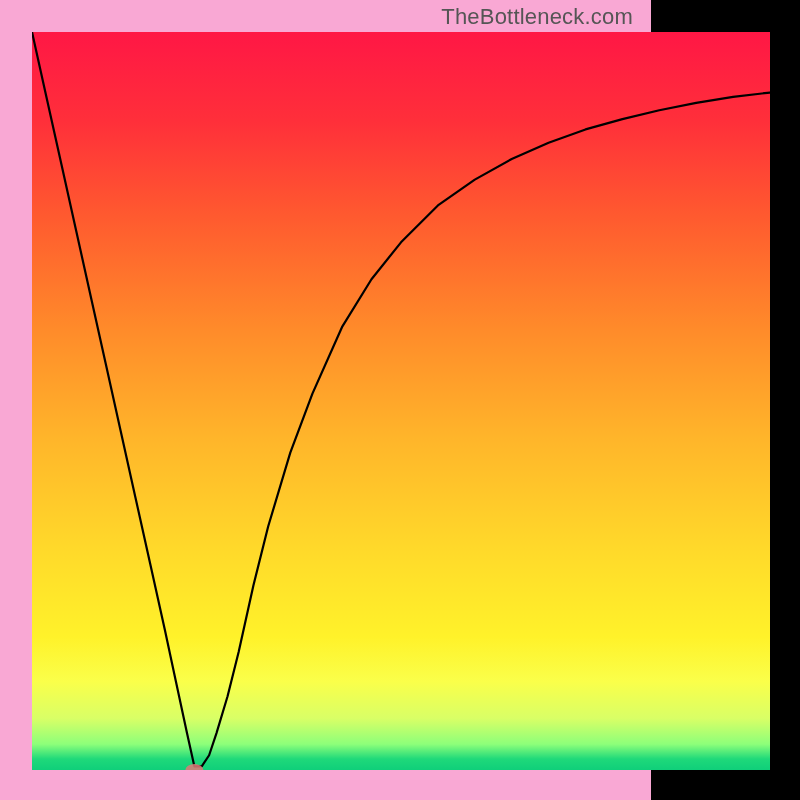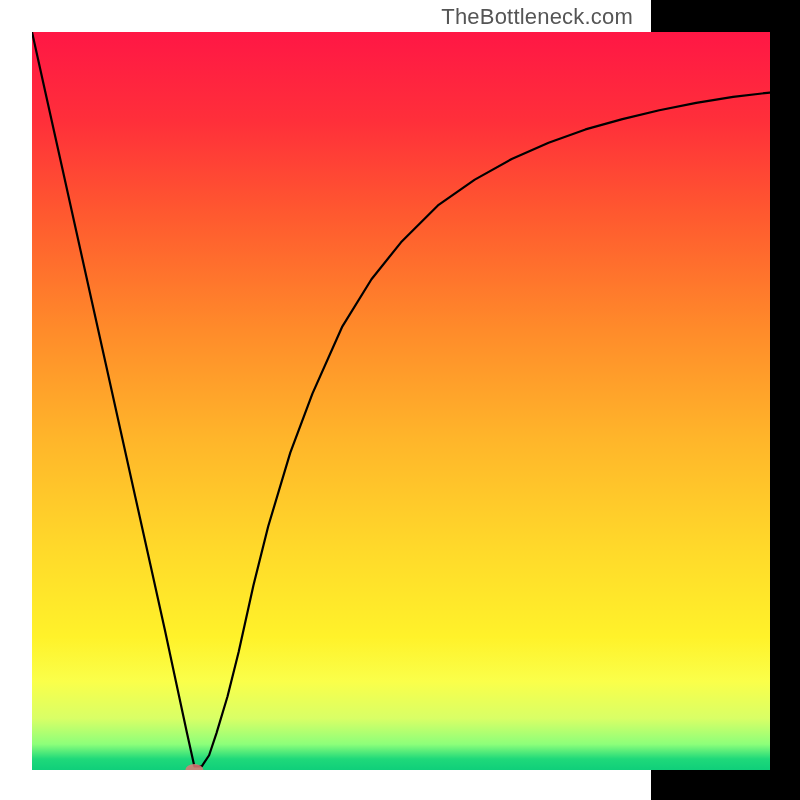--- a/index.html
+++ b/index.html
@@ -8,21 +8,21 @@
     width: 800px;
     height: 800px;
     overflow: hidden;
     background: #000;
     font-family: Arial, Helvetica, sans-serif;
   }
   .frame {
     position: relative;
     width: 651px;
     height: 800px;
-    background: #ffffff;
+    background: #f9a8d4;
   }
   .plot-area {
     position: absolute;
     left: 32px;
     top: 32px;
     width: 738px;
     height: 738px;
   }
   .plot-area svg {
     display: block;

